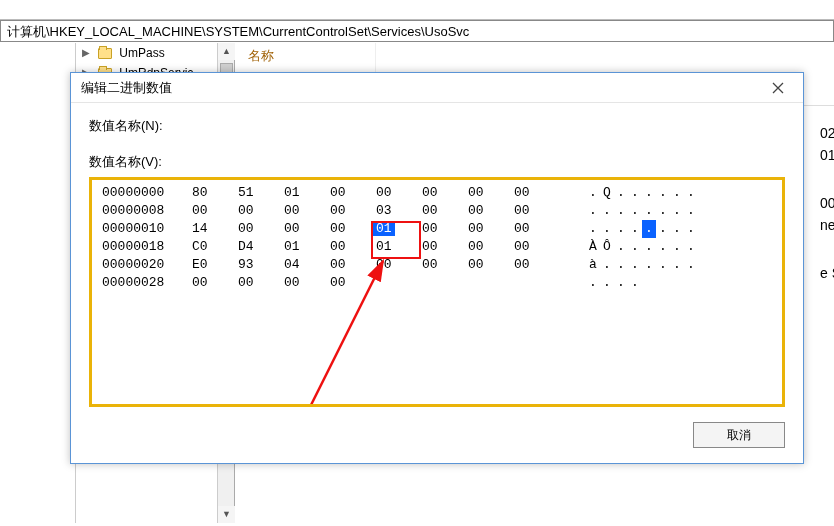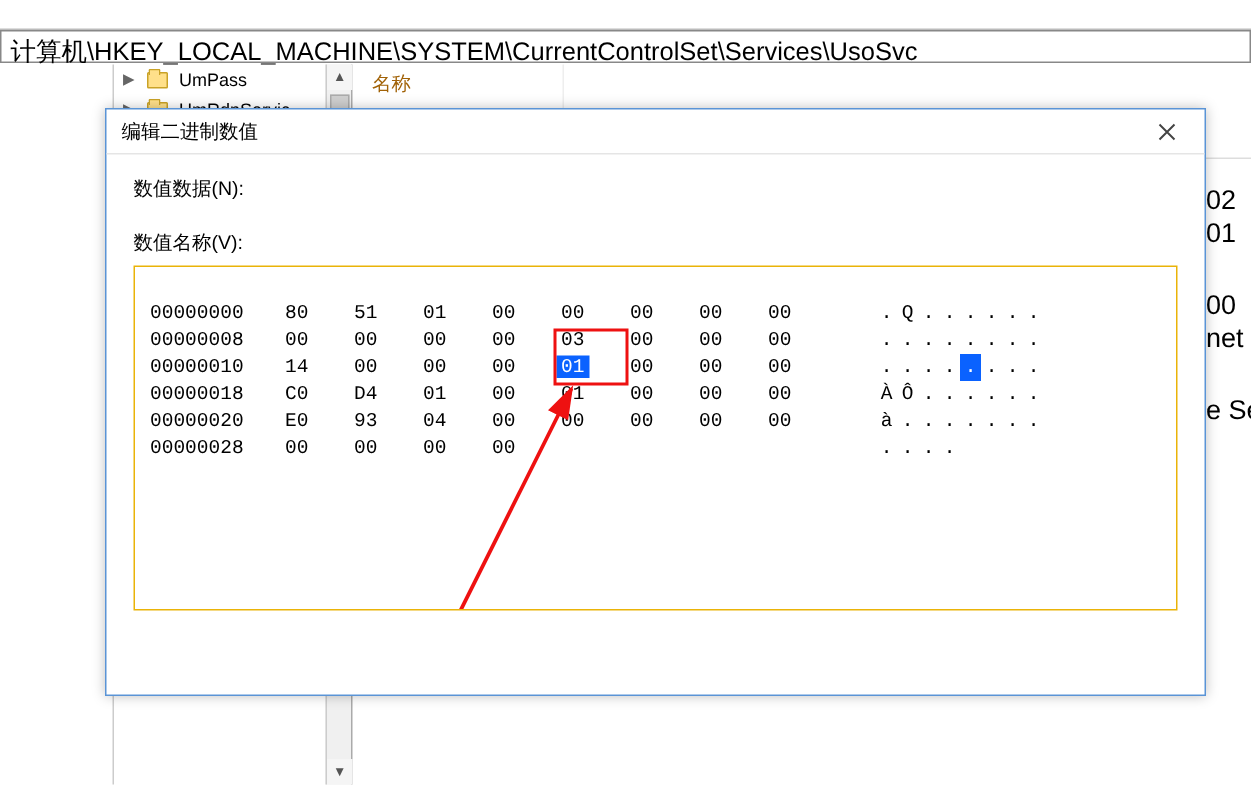--- a/index.html
+++ b/index.html
@@ -20,21 +20,21 @@
     position: absolute;
     left: 0; top: 0; width: 834px; height: 20px;
     border-bottom: 1px solid #bbb;
     background: #fff;
   }
   .address-bar {
     position: absolute;
     left: 0; top: 20px; width: 834px; height: 22px;
     border: 1px solid #888;
     padding: 2px 6px;
-    font-size: 17px;
+    font-size: 13px;
     background: #fff;
   }
 
   .tree-pane {
     position: absolute;
     left: 75px; top: 43px; width: 160px; height: 480px;
     border-right: 1px solid #aaa;
     border-left: 1px solid #ccc;
     background: #fff;
   }
@@ -112,25 +112,26 @@
     font-size:13px;
     color:#a16207;
   }
   .list-header .col.c1{ width:140px; }
   .list-header .col.c2{ width:140px;margin-top:36px; }
   .list-header .col.c3{ flex:1; }
 
   .right-text-strip{
     position:absolute;
     right:0; top:120px; width:30px;
-    font-size:18px;
+    font-size:14px;
     color:#000;
     line-height:18px;
     padding-right:0;
     white-space:nowrap;
+    padding-left:16px;
   }
   .right-text-strip div{ margin-top:4px; text-align:left;}
 
   
   .dialog {
     position: absolute;
     left: 70px; top: 72px;
     width: 734px; height: 392px;
     background: #fff;
     border: 1px solid #5a94d6;
@@ -172,22 +173,22 @@
     border: 1px solid #888;
     padding: 2px 6px;
     font-size: 13px;
     font-family: inherit;
     background:#fff;
   }
   .spacer-sm{ height:12px; }
 
   .hex-box{
     flex:1;
-    border:1px solid #eab308;
-    padding: 22px 10px;
+    border:3px solid #eab308;
+    padding: 4px 10px;
     font-family: "Consolas","Courier New",monospace;
     font-size: 13px;
     line-height: 18px;
     color:#000;
     background:#fff;
     overflow:hidden;
     position:relative;
   }
   .hex-row{
     display:flex;
@@ -303,21 +304,21 @@
   <div class="titlebar">
     <div class="title">编辑二进制数值</div>
     <div class="close">
       <svg width="12" height="12" viewBox="0 0 12 12">
           <path d="M1 1 L11 11 M11 1 L1 11" stroke="currentColor" stroke-width="1.3"></path>
         </svg>
     </div>
   </div>
 
   <div class="dialog-body">
-    <div class="field-label">数值数据(N):</div>
+    <div class="field-label">数值名称(N):</div>
     <div class="spacer-sm"></div>
     <div class="field-label">数值名称(V):</div>
 
     <div class="hex-box" id="hexbox">
 
       <div class="hex-row"><div class="hex-off">00000000</div><div class="hex-bytes"><div class="hex-byte"><span class="bval">80</span></div><div class="hex-byte"><span class="bval">51</span></div><div class="hex-byte"><span class="bval">01</span></div><div class="hex-byte"><span class="bval">00</span></div><div class="hex-byte"><span class="bval">00</span></div><div class="hex-byte"><span class="bval">00</span></div><div class="hex-byte"><span class="bval">00</span></div><div class="hex-byte"><span class="bval">00</span></div></div><div class="hex-ascii"><div class="ch">.</div><div class="ch">Q</div><div class="ch">.</div><div class="ch">.</div><div class="ch">.</div><div class="ch">.</div><div class="ch">.</div><div class="ch">.</div></div></div>
         <div class="hex-row"><div class="hex-off">00000008</div><div class="hex-bytes"><div class="hex-byte"><span class="bval">00</span></div><div class="hex-byte"><span class="bval">00</span></div><div class="hex-byte"><span class="bval">00</span></div><div class="hex-byte"><span class="bval">00</span></div><div class="hex-byte"><span class="bval">03</span></div><div class="hex-byte"><span class="bval">00</span></div><div class="hex-byte"><span class="bval">00</span></div><div class="hex-byte"><span class="bval">00</span></div></div><div class="hex-ascii"><div class="ch">.</div><div class="ch">.</div><div class="ch">.</div><div class="ch">.</div><div class="ch">.</div><div class="ch">.</div><div class="ch">.</div><div class="ch">.</div></div></div>
         <div class="hex-row"><div class="hex-off">00000010</div><div class="hex-bytes"><div class="hex-byte"><span class="bval">14</span></div><div class="hex-byte"><span class="bval">00</span></div><div class="hex-byte"><span class="bval">00</span></div><div class="hex-byte"><span class="bval">00</span></div><div class="hex-byte sel"><span class="bval">01</span></div><div class="hex-byte"><span class="bval">00</span></div><div class="hex-byte"><span class="bval">00</span></div><div class="hex-byte"><span class="bval">00</span></div></div><div class="hex-ascii"><div class="ch">.</div><div class="ch">.</div><div class="ch">.</div><div class="ch">.</div><div class="ch sel">.</div><div class="ch">.</div><div class="ch">.</div><div class="ch">.</div></div></div>
         <div class="hex-row"><div class="hex-off">00000018</div><div class="hex-bytes"><div class="hex-byte"><span class="bval">C0</span></div><div class="hex-byte"><span class="bval">D4</span></div><div class="hex-byte"><span class="bval">01</span></div><div class="hex-byte"><span class="bval">00</span></div><div class="hex-byte"><span class="bval">01</span></div><div class="hex-byte"><span class="bval">00</span></div><div class="hex-byte"><span class="bval">00</span></div><div class="hex-byte"><span class="bval">00</span></div></div><div class="hex-ascii"><div class="ch">À</div><div class="ch">Ô</div><div class="ch">.</div><div class="ch">.</div><div class="ch">.</div><div class="ch">.</div><div class="ch">.</div><div class="ch">.</div></div></div>
         <div class="hex-row"><div class="hex-off">00000020</div><div class="hex-bytes"><div class="hex-byte"><span class="bval">E0</span></div><div class="hex-byte"><span class="bval">93</span></div><div class="hex-byte"><span class="bval">04</span></div><div class="hex-byte"><span class="bval">00</span></div><div class="hex-byte"><span class="bval">00</span></div><div class="hex-byte"><span class="bval">00</span></div><div class="hex-byte"><span class="bval">00</span></div><div class="hex-byte"><span class="bval">00</span></div></div><div class="hex-ascii"><div class="ch">à</div><div class="ch">.</div><div class="ch">.</div><div class="ch">.</div><div class="ch">.</div><div class="ch">.</div><div class="ch">.</div><div class="ch">.</div></div></div>
@@ -329,14 +330,15 @@
           <marker id="ah" markerWidth="10" markerHeight="10" refX="8" refY="3" orient="auto">
             <path d="M0,0 L9,3 L0,6 Z" fill="#e11"></path>
           </marker>
         </defs>
         <line x1="201" y1="261" x2="291" y2="81" stroke="#e11" stroke-width="2.5" marker-end="url(#ah)"></line>
       </svg>
     </div>
   </div>
 
   <div class="dialog-buttons">
+    <div class="dlg-btn">取消</div>
   </div>
 </div>
 
 </body></html>

